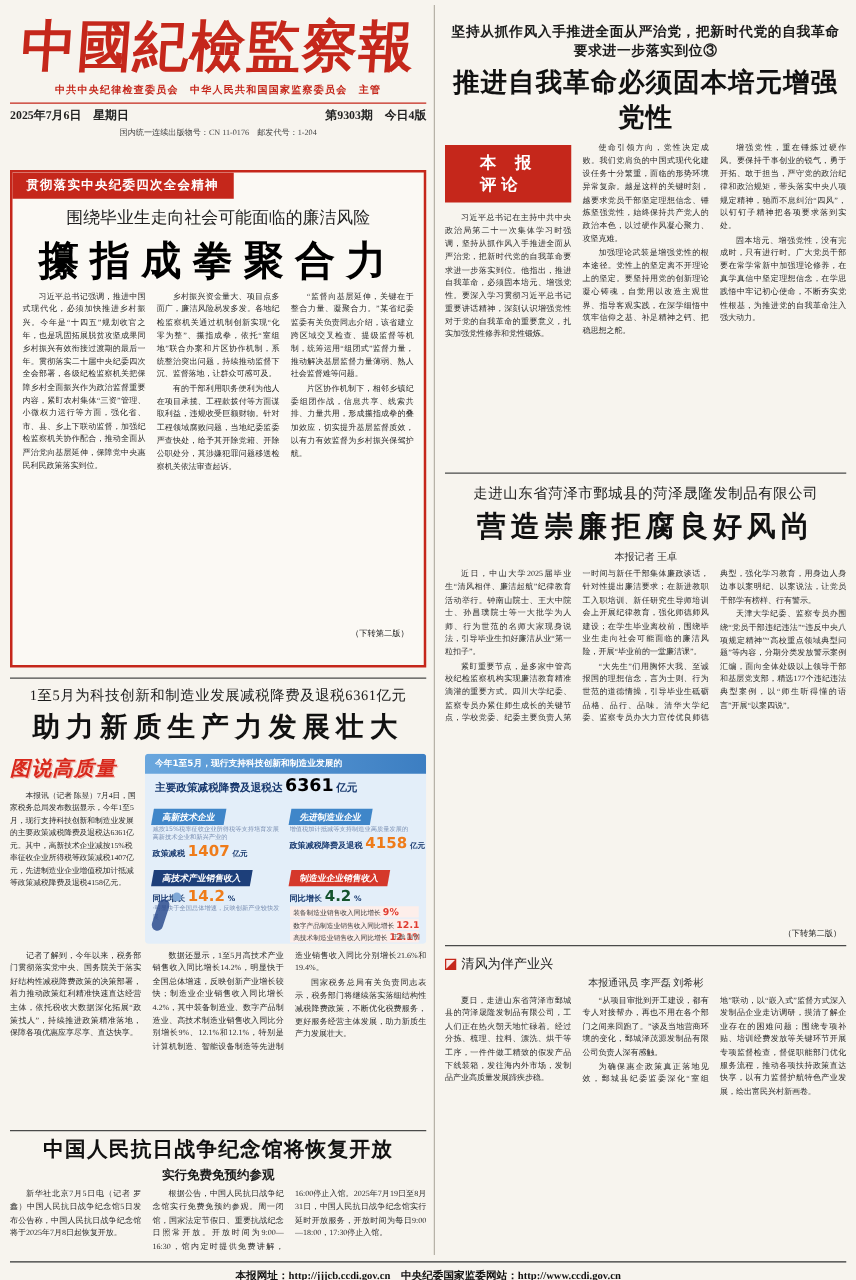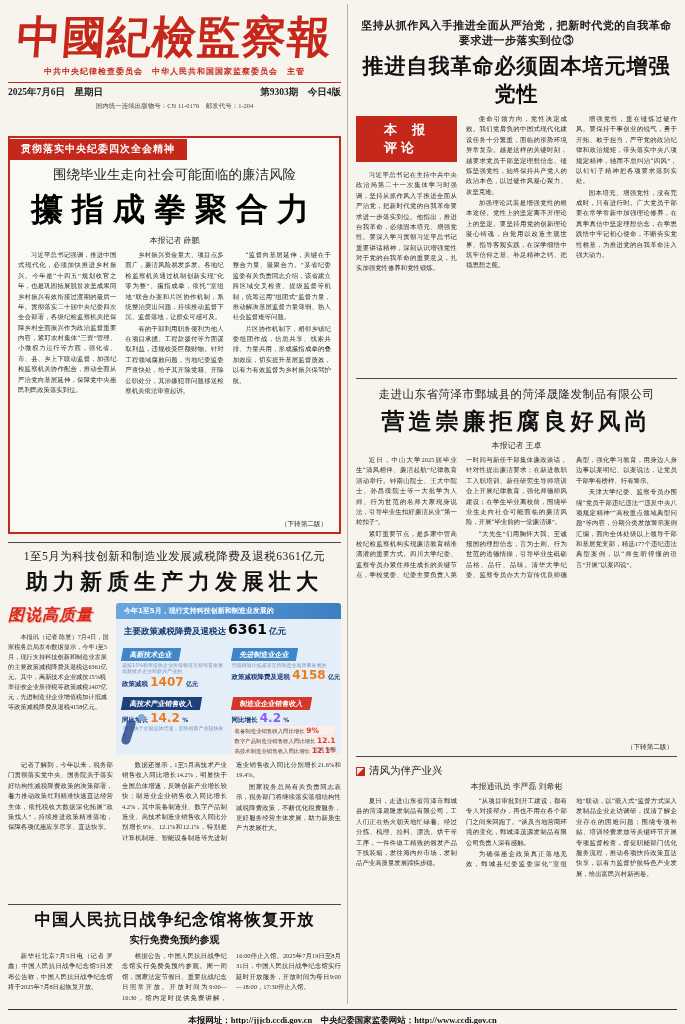--- a/index.html
+++ b/index.html
@@ -63,21 +63,21 @@
   .info-h2 .big{font-size:14px;color:#000000;padding:0 2px;}
   .info-grid{display:flex;gap:6px;padding:2px 6px 0;}
   .info-cell{flex:1;min-width:0;}
   .badge{display:inline-block;background:#3f86c9;color:#fff;font-size:7px;font-weight:bold;
       padding:1.5px 8px;transform:skewX(-10deg);margin-bottom:1px;white-space:nowrap;}
   .badge.red{background:#d5382b;}
   .badge.navy{background:#1d3f7a;}
   .info-note{font-size:5px;color:#7b90b3;line-height:1.3;max-height:13px;overflow:hidden;}
   .stat{font-size:6.5px;color:#17386e;font-weight:bold;white-space:nowrap;}
   .stat .val{font-size:12px;color:#ef7c1a;}
-  .stat .val.red{color:#8b5cf6;}
+  .stat .val.red{color:#14532d;}
   .stat .unit{font-size:6px;}
   .mini-rows{margin-top:1px;}
   .mini-row{background:#fdeeea;margin:1px 0;padding:0 3px;font-size:5.4px;color:#444;
       white-space:nowrap;overflow:hidden;}
   .mini-row b{color:#e03b2f;font-size:7.5px;}
   .info-credit{position:absolute;right:5px;bottom:2px;font-size:5.2px;color:#666;}
   .deco-capsule{position:absolute;left:8px;bottom:10px;width:9px;height:26px;border-radius:5px;
       background:#2e4e8f;transform:rotate(18deg);opacity:.85;}
   .deco-dot{position:absolute;left:22px;bottom:34px;width:7px;height:7px;border-radius:50%;background:#7fa8d6;}
   .tax-body{height:128px;margin-top:5px;}
@@ -122,21 +122,20 @@
           <span>2025年7月6日　星期日</span>
           <span>第9303期　今日4版</span>
         </div>
         <div class="pubcode">国内统一连续出版物号：CN 11-0176　邮发代号：1-204</div>
       </div>
 
       <div class="lead-box">
         <div class="lead-banner">贯彻落实中央纪委四次全会精神</div>
         <div class="lead-series">围绕毕业生走向社会可能面临的廉洁风险</div>
         <div class="lead-headline">攥指成拳聚合力</div>
-        <div class="byline">本报记者 薛鹏</div>
         <div class="body-cols lead-body">
             <p class="para">习近平总书记强调，推进中国式现代化，必须加快推进乡村振兴。今年是“十四五”规划收官之年，也是巩固拓展脱贫攻坚成果同乡村振兴有效衔接过渡期的最后一年。贯彻落实二十届中央纪委四次全会部署，各级纪检监察机关把保障乡村全面振兴作为政治监督重要内容，紧盯农村集体“三资”管理、小微权力运行等方面，强化省、市、县、乡上下联动监督，加强纪检监察机关协作配合，推动全面从严治党向基层延伸，保障党中央惠民利民政策落实到位。</p>
             <p class="para">乡村振兴资金量大、项目点多面广，廉洁风险易发多发。各地纪检监察机关通过机制创新实现“化零为整”、攥指成拳，依托“室组地”联合办案和片区协作机制，系统整治突出问题，持续推动监督下沉、监督落地，让群众可感可及。</p>
             <p class="para">有的干部利用职务便利为他人在项目承揽、工程款拨付等方面谋取利益，违规收受巨额财物。针对工程领域腐败问题，当地纪委监委严查快处，给予其开除党籍、开除公职处分，其涉嫌犯罪问题移送检察机关依法审查起诉。</p>
             <p class="para">“监督向基层延伸，关键在于整合力量、凝聚合力。”某省纪委监委有关负责同志介绍，该省建立跨区域交叉检查、提级监督等机制，统筹运用“组团式”监督力量，推动解决基层监督力量薄弱、熟人社会监督难等问题。</p>
             <p class="para">片区协作机制下，相邻乡镇纪委组团作战，信息共享、线索共排、力量共用，形成攥指成拳的叠加效应，切实提升基层监督质效，以有力有效监督为乡村振兴保驾护航。</p>
           </div>
         <div class="jump">（下转第二版）</div>
       </div>
 

